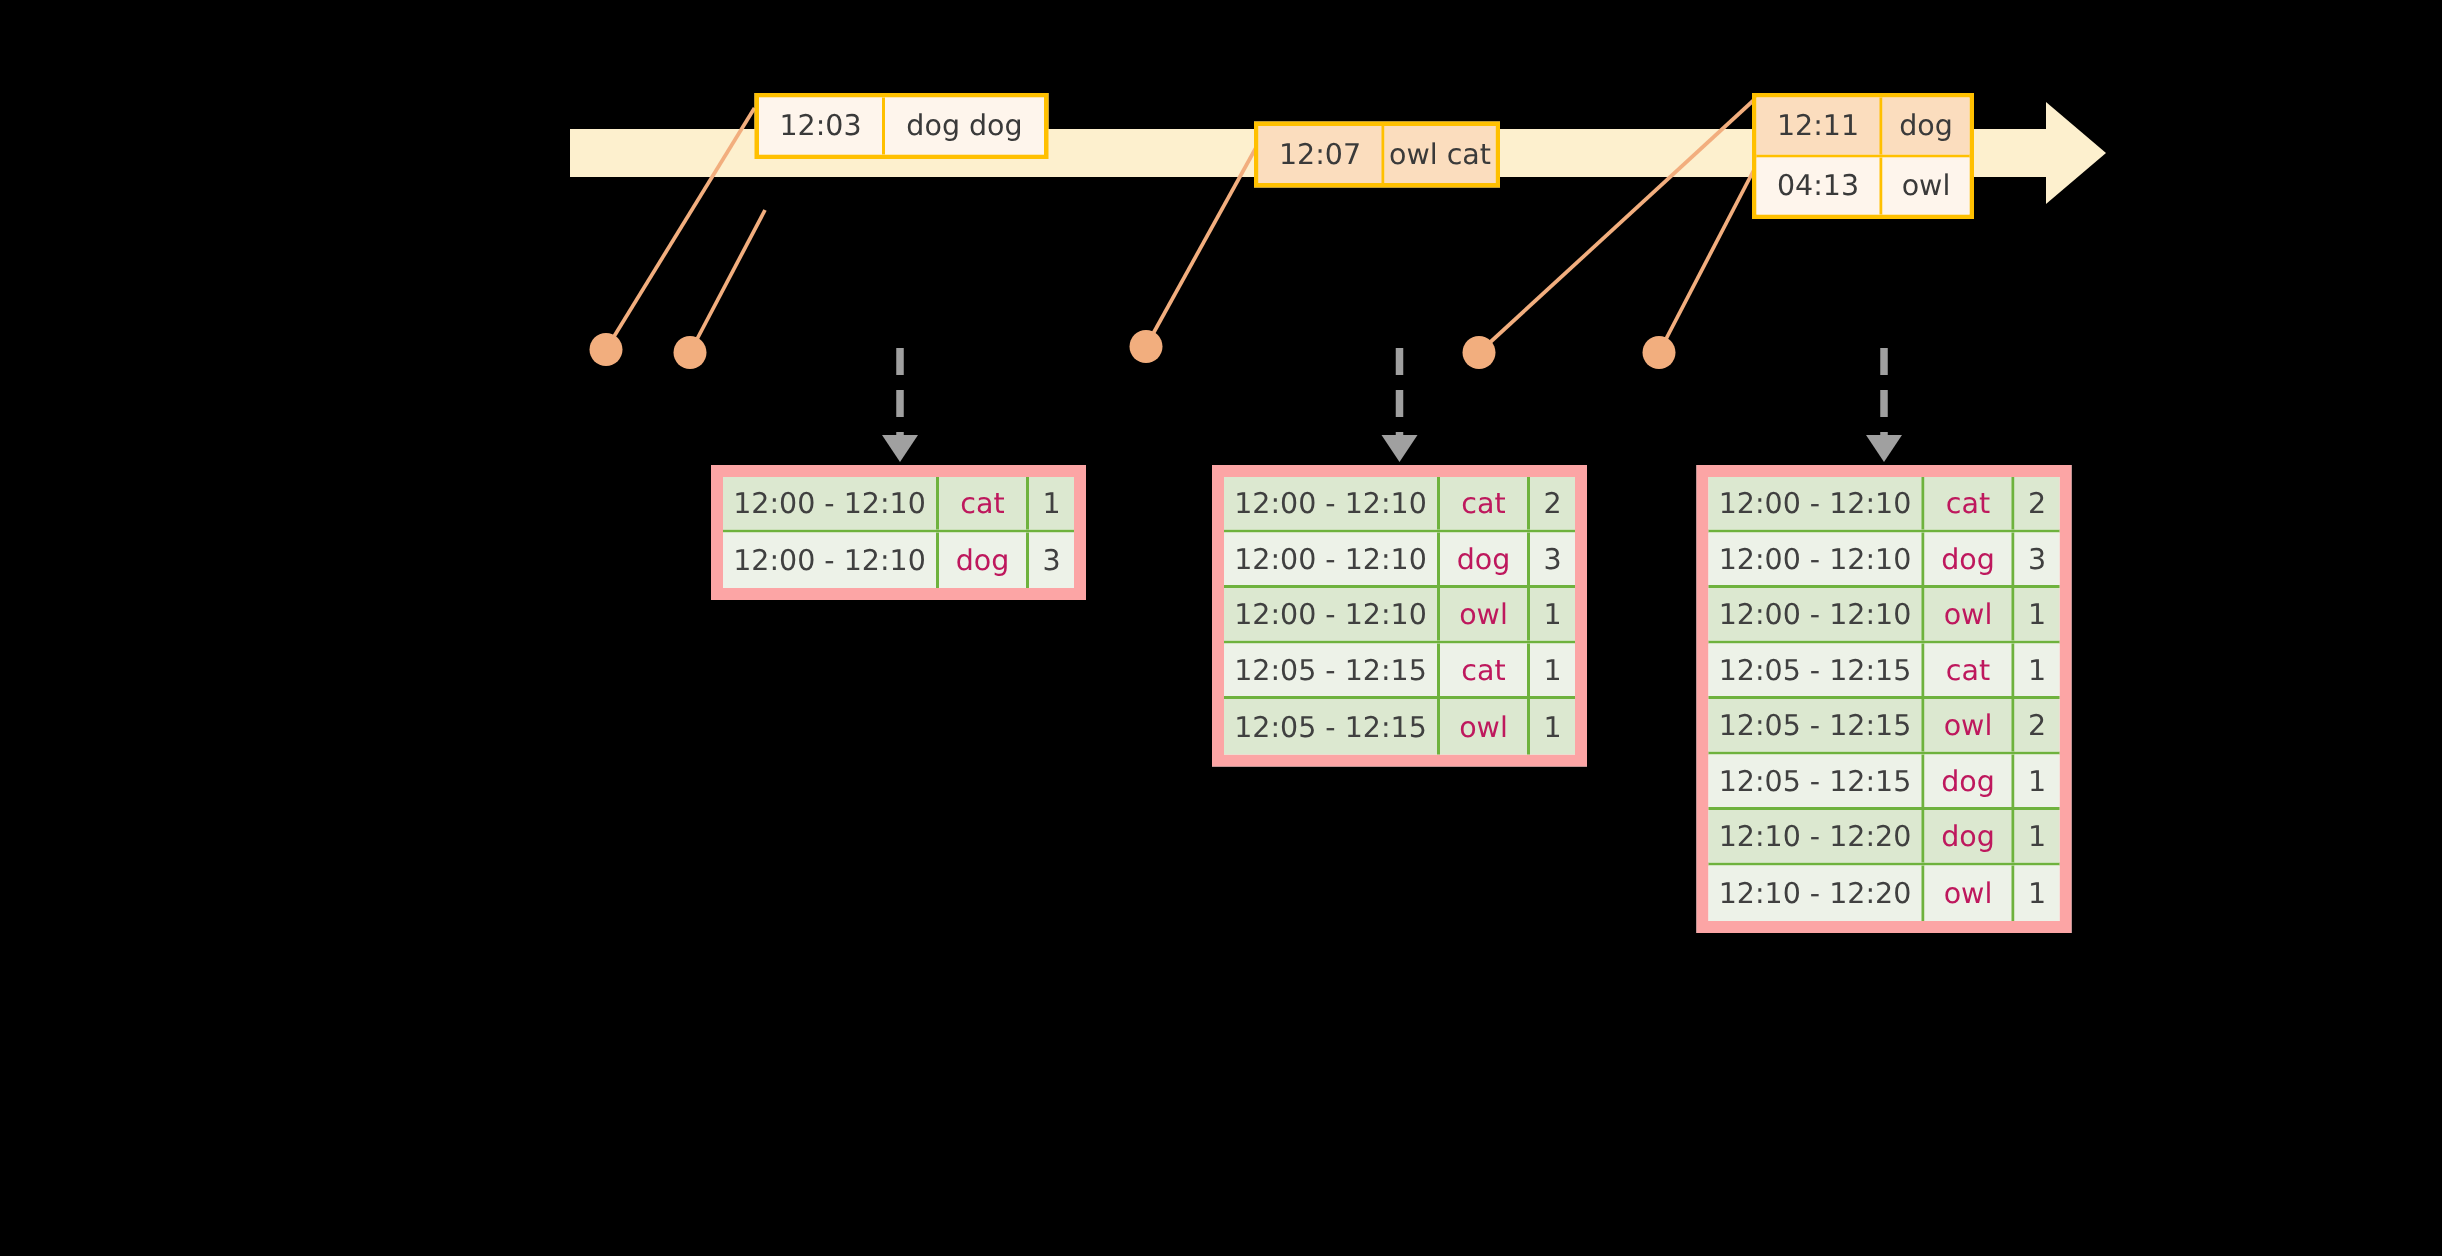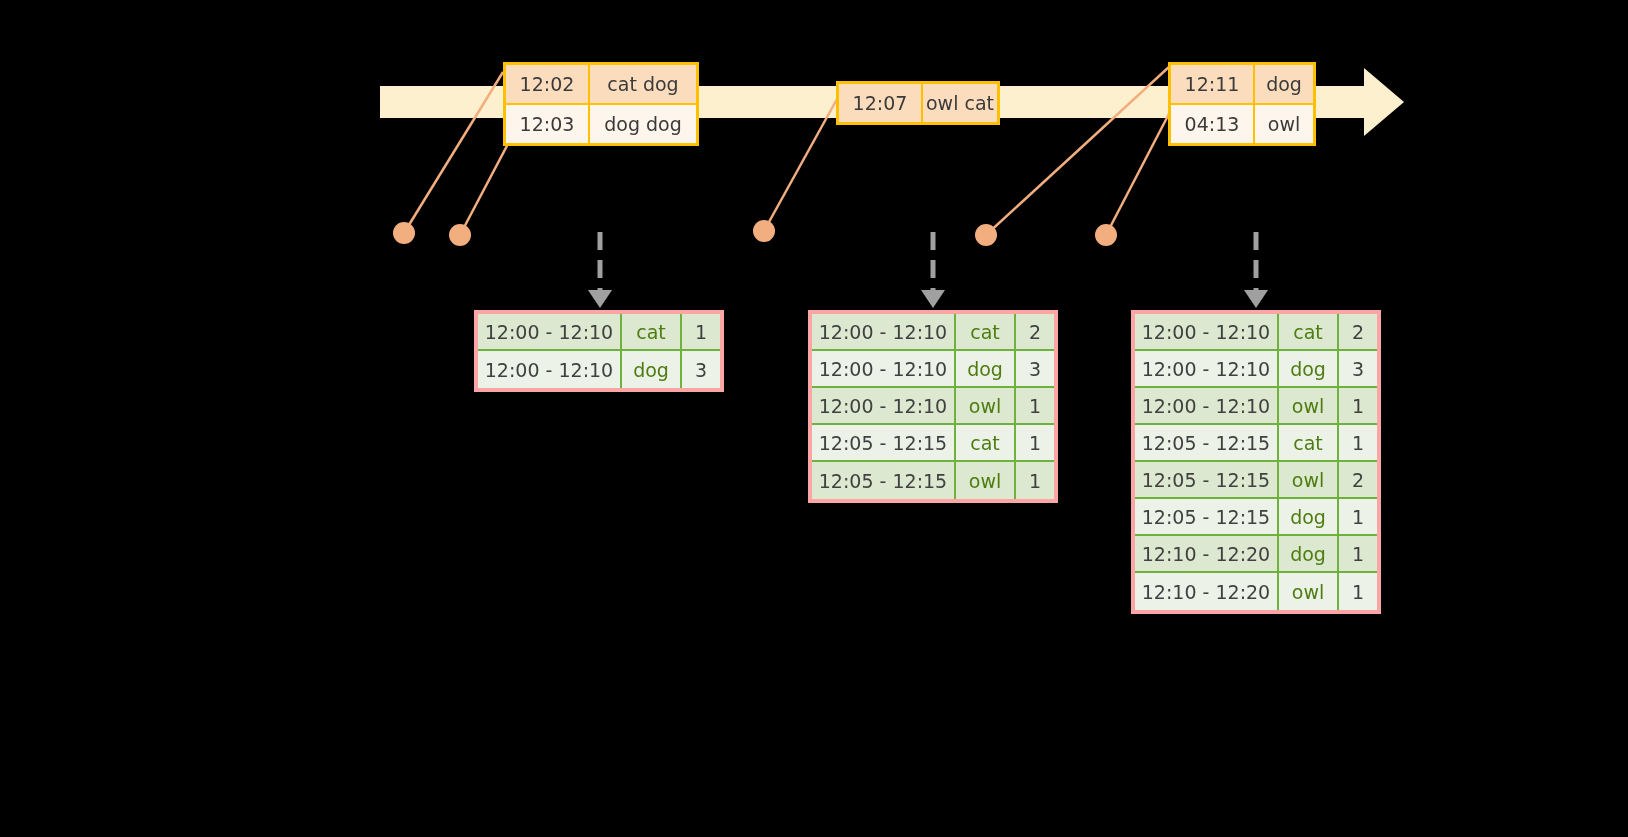--- a/index.html
+++ b/index.html
@@ -87,21 +87,21 @@
     width: 22px;
     height: 22px;
     border-radius: 50%;
     background: #F2AE7E;
   }
   .leader { position: absolute; overflow: visible; }
 
   
   .gtable {
     position: absolute;
-    border: 4px solid #fca5a5;
+    border: 8px solid #fca5a5;
     box-sizing: border-box;
     background: #FFFFFF;
   }
   .grow {
     display: flex;
     height: 37px;
     border-bottom: 2px solid #6EB23D;
     box-sizing: border-box;
   }
   .grow:last-child { border-bottom: none; }
@@ -112,21 +112,21 @@
     font-size: 19px;
     color: #404040;
     border-right: 2px solid #6EB23D;
     box-sizing: border-box;
   }
   .grow .gkey {
     display: flex;
     align-items: center;
     justify-content: center;
     font-size: 19px;
-    color: #4d7c0f;
+    color: #be185d;
     border-right: 2px solid #6EB23D;
     box-sizing: border-box;
   }
   .grow .gcnt {
     display: flex;
     align-items: center;
     justify-content: center;
     font-size: 19px;
     color: #404040;
     box-sizing: border-box;
@@ -162,24 +162,20 @@
 
   <svg class="leader" style="left:0;top:0;width:1628px;height:837px;">
     <line x1="404" y1="233" x2="503" y2="72" stroke="#F2AE7E" stroke-width="2.5"></line>
     <line x1="460" y1="235" x2="510" y2="140" stroke="#F2AE7E" stroke-width="2.5"></line>
     <line x1="764" y1="231" x2="842" y2="90" stroke="#F2AE7E" stroke-width="2.5"></line>
     <line x1="986" y1="235" x2="1170" y2="66" stroke="#F2AE7E" stroke-width="2.5"></line>
     <line x1="1106" y1="235" x2="1172" y2="108" stroke="#F2AE7E" stroke-width="2.5"></line>
   </svg>
 
   <div class="ebox" id="ebox-1">
-    <div class="erow shade">
-      <div class="etime">12:02</div>
-      <div class="eval">cat dog</div>
-    </div>
     <div class="erow light">
       <div class="etime">12:03</div>
       <div class="eval">dog dog</div>
     </div>
   </div>
 
   <div class="ebox" id="ebox-2">
     <div class="erow shade">
       <div class="etime">12:07</div>
       <div class="eval">owl cat</div>

